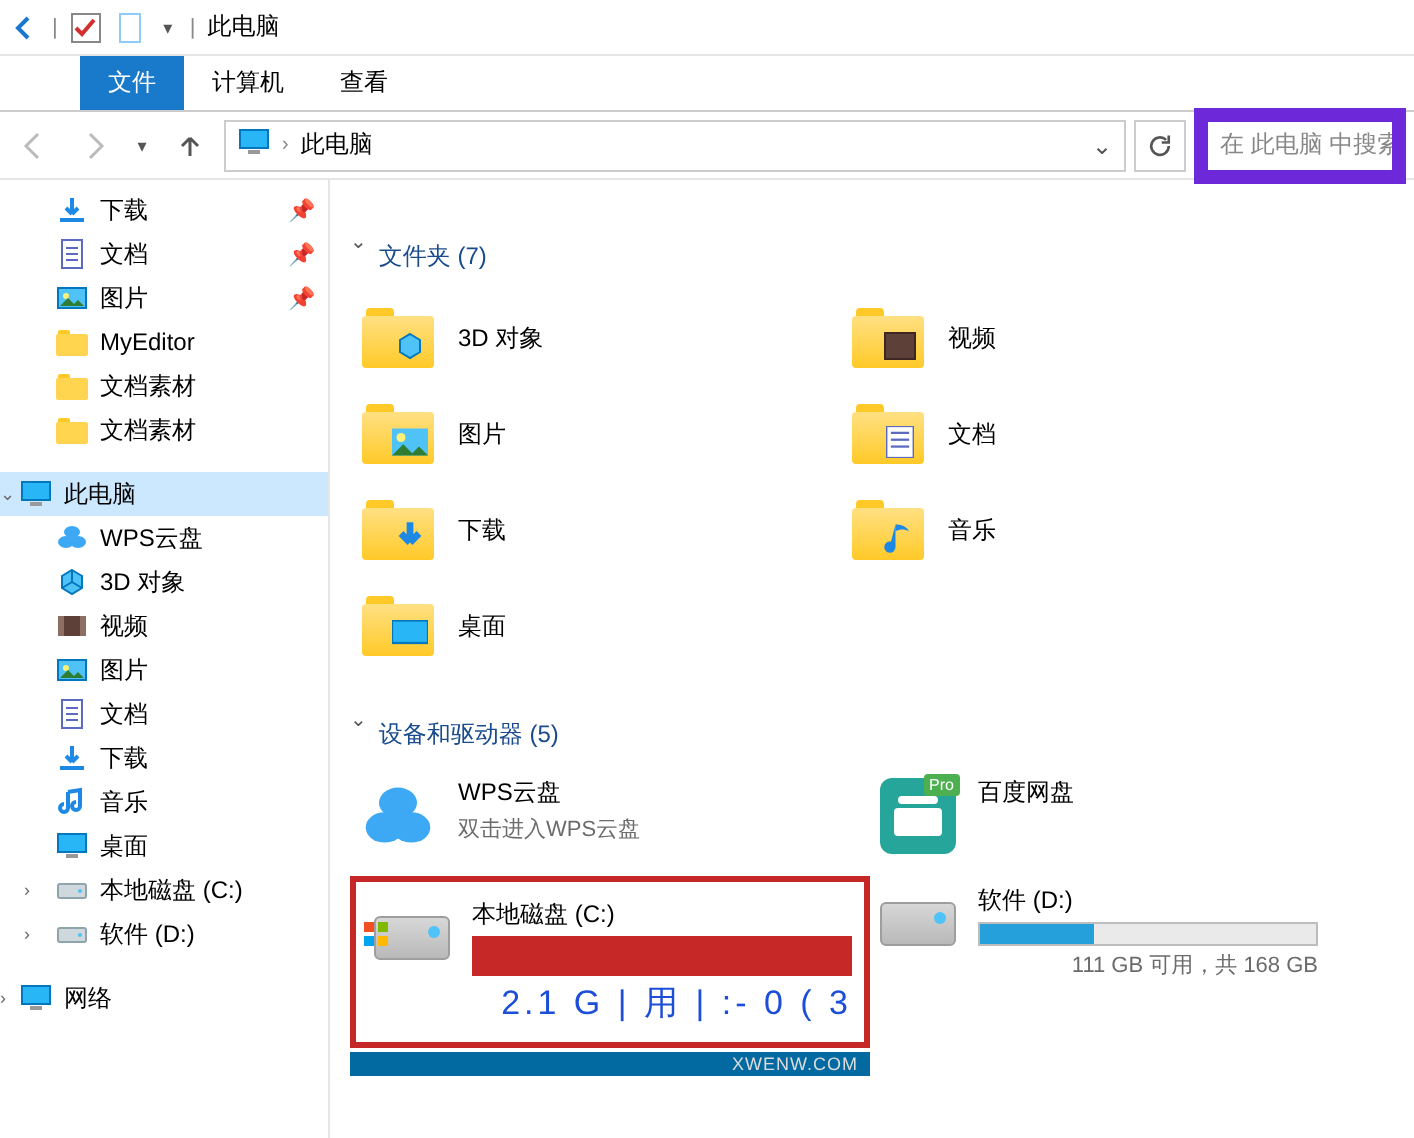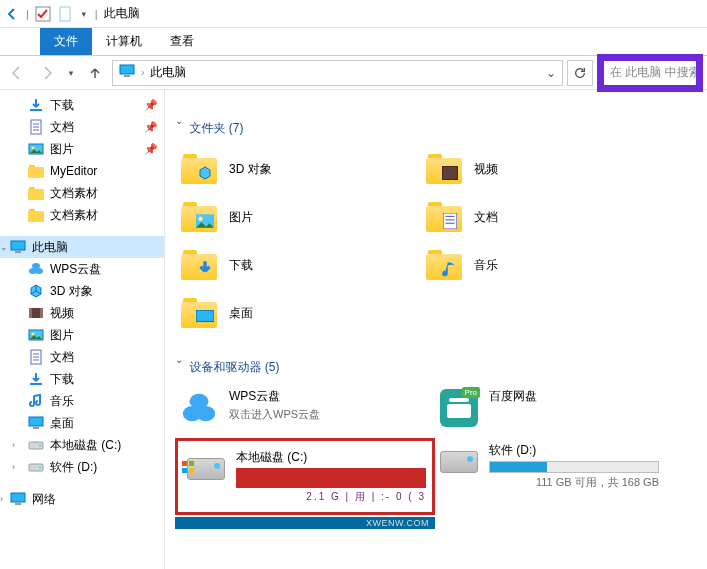--- a/index.html
+++ b/index.html
@@ -460,21 +460,21 @@
                       <rect x="8" y="8" width="5" height="5" fill="#ffb900"></rect>
                     </svg>
                   </div>
                 </div>
               </div>
               <div class="texts">
                 <div>本地磁盘 (C:)</div>
                 <div style="width:190px;height:20px;background:#c62828;position:relative">
                   <div style="position:absolute;inset:0;display:flex;gap:6px;justify-content:center;align-items:center;color:#fff;font-weight:bold;font-size:14px"></div>
                 </div>
-                <div class="subtitle" style="font-size:10px;letter-spacing:2px;color:#701a75">2.1  G  |  用  | :- 0  ( 3</div>
+                <div class="subtitle" style="font-size:17px;letter-spacing:2px;color:#1d4ed8">2.1  G  |  用  | :- 0  ( 3</div>
               </div>
             </div>
           </div>
           <div class="wm">XWENW.COM</div>
         </div>
         <div class="device-item">
           <div class="big-ico">
             <div class="drive-shape"></div>
           </div>
           <div class="texts">

